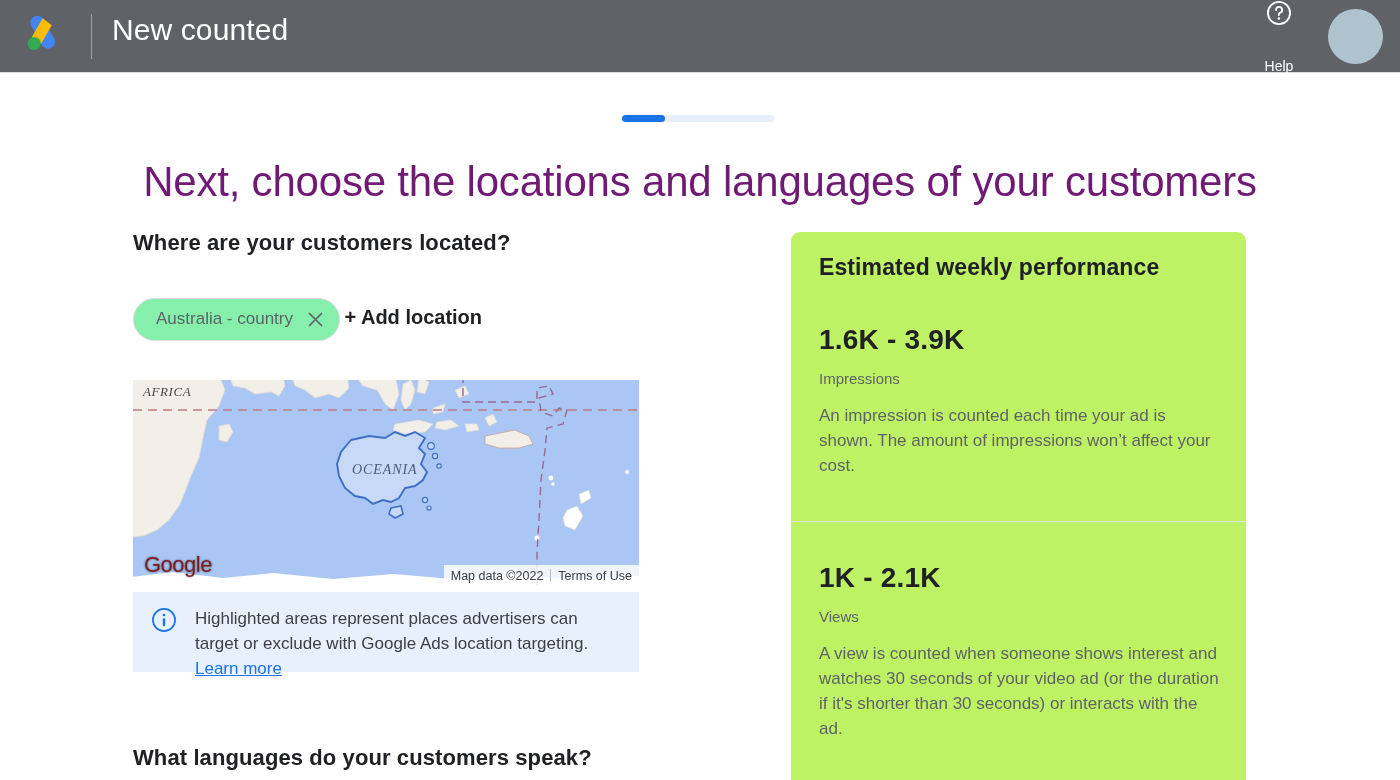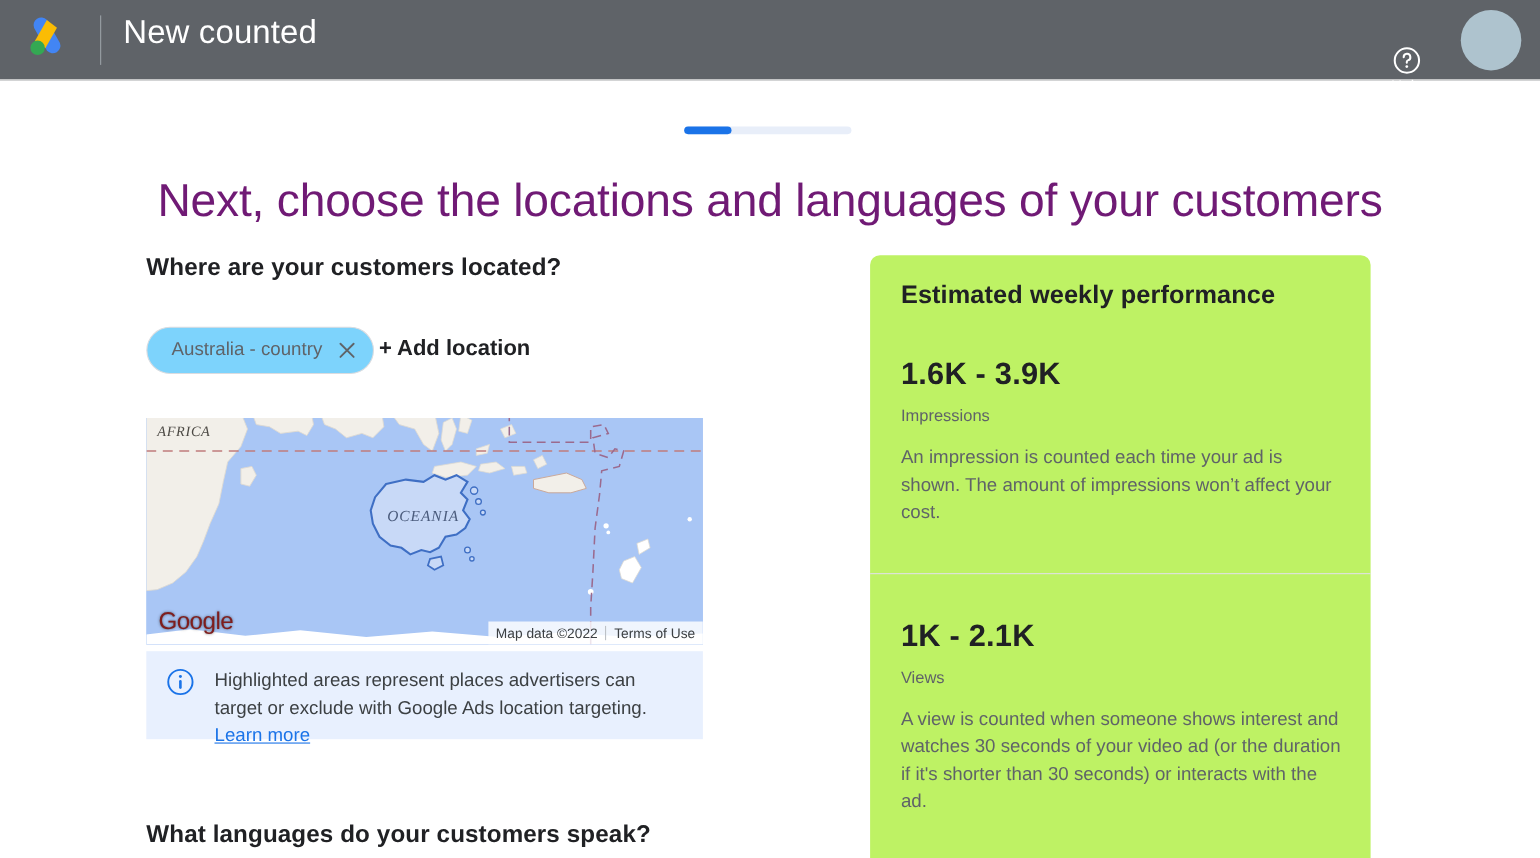--- a/index.html
+++ b/index.html
@@ -29,24 +29,24 @@
     width: 1px; height: 45px;
     background: #9aa0a6;
   }
   .app-title {
     position: absolute; left: 112px; top: 13px;
     font-size: 30px; font-weight: 400;
     color: #ffffff; letter-spacing: .1px;
     white-space: nowrap;
   }
   .help-block {
-    position: absolute; right: 85px; top: 12px;
+    position: absolute; right: 85px; top: 0;
     height: 73px; width: 72px;
     display: flex; flex-direction: column;
-    align-items: center; justify-content: flex-end;
+    align-items: center; justify-content: space-between;
     cursor: pointer;
   }
   .help-icon { width: 26px; height: 26px; display: block; }
   .help-label {
     font-size: 14px; color: #ffffff;
     margin-top: 3px; line-height: 1;
   }
   .avatar {
     position: absolute; right: 17px; top: 9px;
     width: 55px; height: 55px;
@@ -84,21 +84,21 @@
   .section-title {
     font-size: 22px; font-weight: 700;
     color: #202124; margin: 0 0 28px 0;
     letter-spacing: .1px;
   }
   .chip {
     display: inline-flex; align-items: center;
     height: 43px; padding: 0 14px 0 22px;
     border: 1px solid #dadce0;
     border-radius: 22px;
-    background: #7dd3fc;
+    background: #86efac;
     cursor: pointer;
   }
   .chip-label {
     font-size: 17px; color: #5f6368;
     white-space: nowrap;
   }
   .chip-close {
     margin-left: 13px; width: 19px; height: 19px;
     display: inline-block; cursor: pointer;
   }

